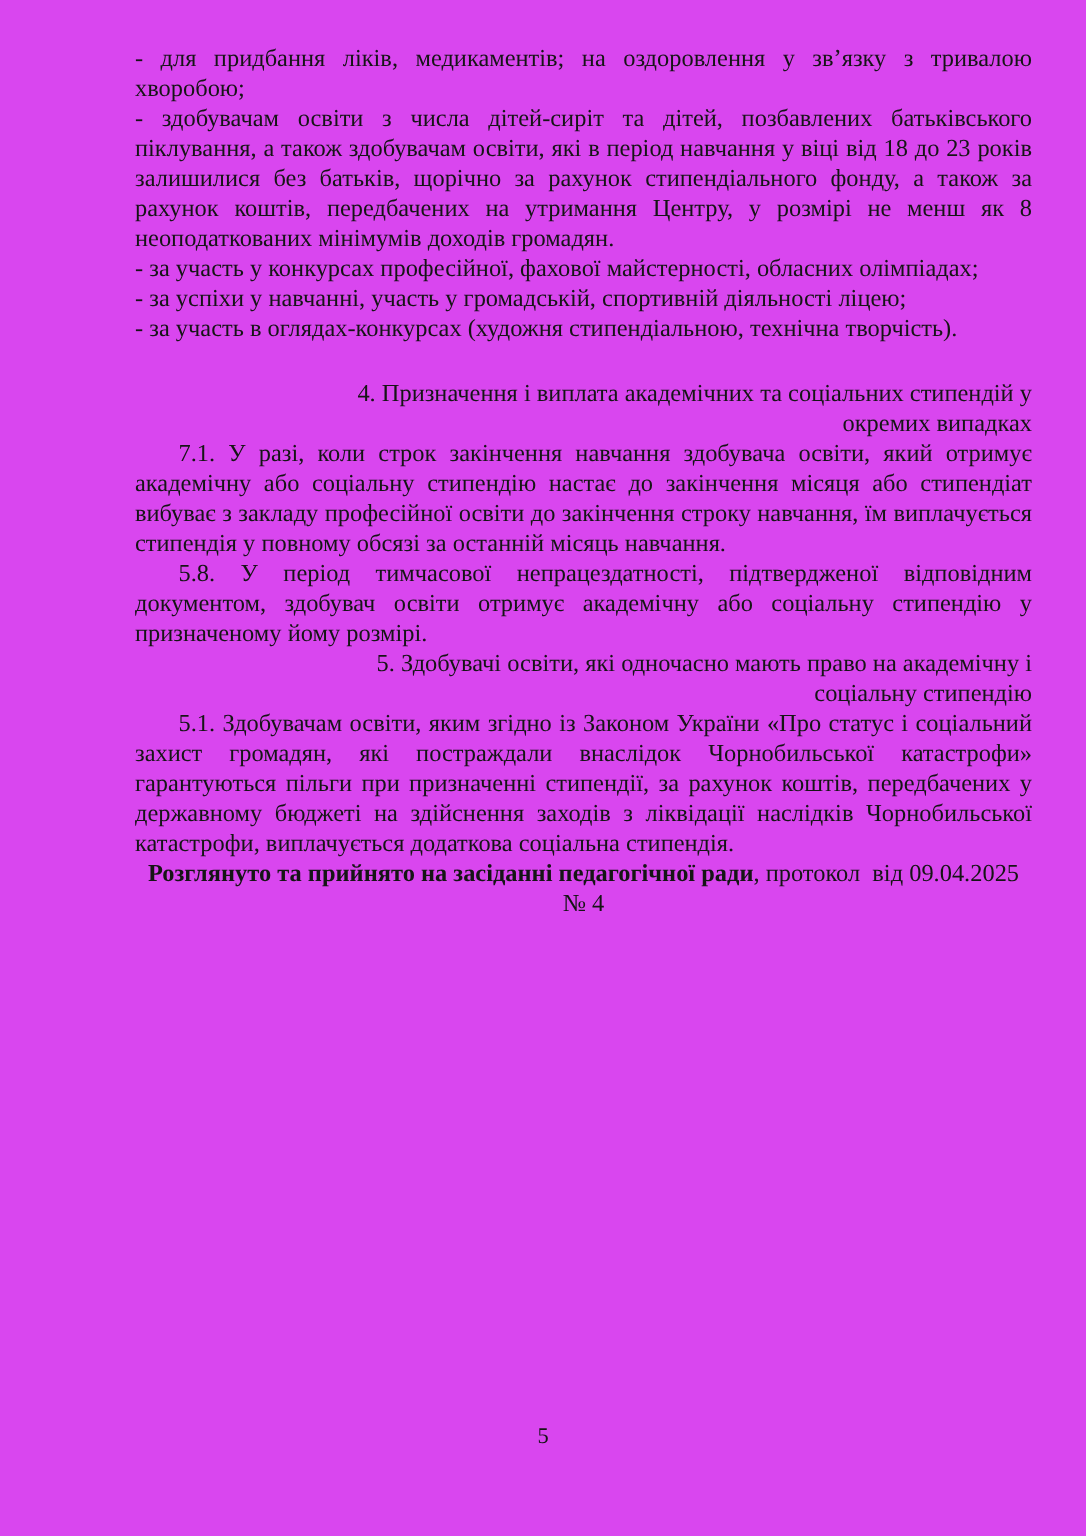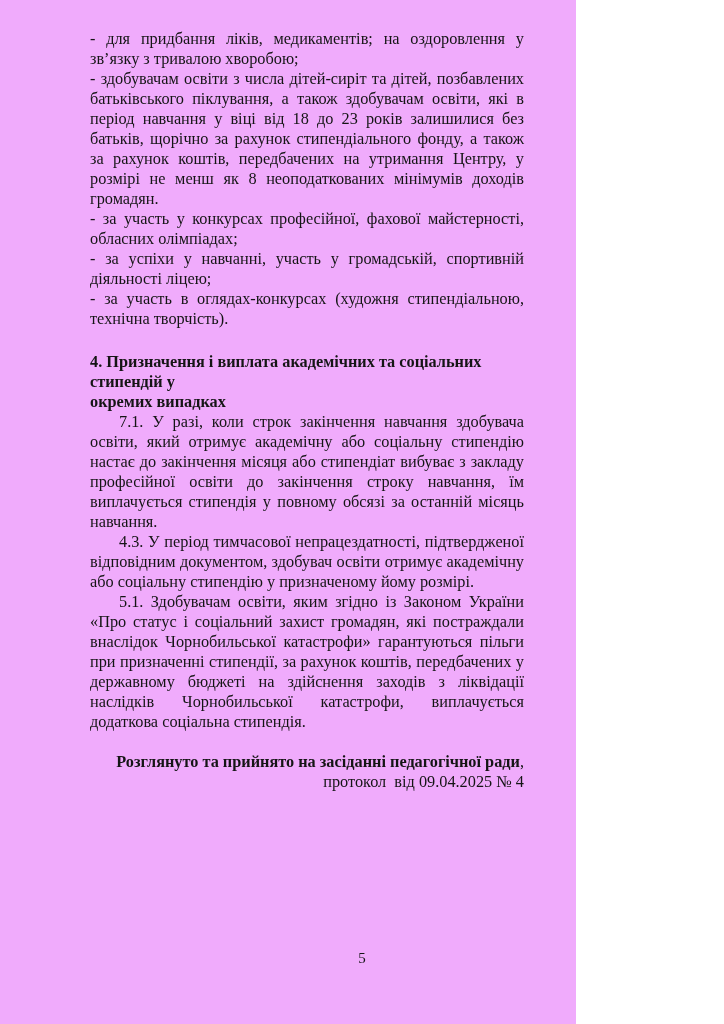--- a/index.html
+++ b/index.html
@@ -14,48 +14,47 @@
     overflow: hidden;
     font-family: "Liberation Serif", "DejaVu Serif", serif;
     font-size: 16.3px;
     line-height: 20px;
     color: #151515;
     -webkit-font-smoothing: antialiased;
   }
   .page {
     position: absolute;
     top: 0; left: 0;
-    width: 576px;
+    width: 724px;
     height: 1024px;
     box-sizing: border-box;
-    padding: 29px 52px 0 90px;
-    background: #f0abfc;
+    padding: 29px 36px 0 90px;
+    background: #d946ef;
   }
   .page p {
     margin: 0;
     text-align: justify;
     text-justify: inter-word;
   }
   .page p.heading {
-    font-weight: bold;
-    text-align: left;
+    font-weight: normal;
+    text-align: right;
     white-space: pre-line;
   }
   .page p.heading-gap {
     margin-top: 23px;
   }
   .page p.indented {
     text-indent: 29px;
   }
   .page p.small-indent {
     text-indent: 8px;
   }
   .page p.footer-line {
-    margin-top: 20px;
-    text-align: right;
+    text-align: center;
     white-space: pre-wrap;
   }
   .footer-line .bold-part {
     font-weight: bold;
   }
   .page-number {
     position: absolute;
     top: 948px;
     left: 0;
     width: 724px;
@@ -79,23 +78,25 @@
 
   <p>- за участь в оглядах-конкурсах (художня стипендіальною, технічна творчість).</p>
 
 
   <p class="heading heading-gap">4. Призначення і виплата академічних та соціальних стипендій у
 окремих випадках</p>
 
   <p class="indented">7.1. У разі, коли строк закінчення навчання здобувача освіти, який отримує академічну або соціальну стипендію настає до закінчення місяця або стипендіат вибуває з закладу професійної освіти до закінчення строку навчання, їм виплачується стипендія у повному обсязі за останній місяць навчання.</p>
 
 
-  <p class="indented">4.3. У період тимчасової непрацездатності, підтвердженої відповідним документом, здобувач освіти отримує академічну або соціальну стипендію у призначеному йому розмірі.</p>
+  <p class="indented">5.8. У період тимчасової непрацездатності, підтвердженої відповідним документом, здобувач освіти отримує академічну або соціальну стипендію у призначеному йому розмірі.</p>
 
 
+  <p class="heading">5. Здобувачі освіти, які одночасно мають право на академічну і
+соціальну стипендію</p>
 
   <p class="indented">5.1. Здобувачам освіти, яким згідно із Законом України «Про статус і соціальний захист громадян, які постраждали внаслідок Чорнобильської катастрофи» гарантуються пільги при призначенні стипендії, за рахунок коштів, передбачених у державному бюджеті на здійснення заходів з ліквідації наслідків Чорнобильської катастрофи, виплачується додаткова соціальна стипендія.</p>
 
 
   <p class="footer-line"><span class="bold-part">Розглянуто та прийнято на засіданні педагогічної ради</span><span>, протокол  від 09.04.2025 № 4</span></p>
 
 </div>
 
 <div class="page-number">5</div>
 

